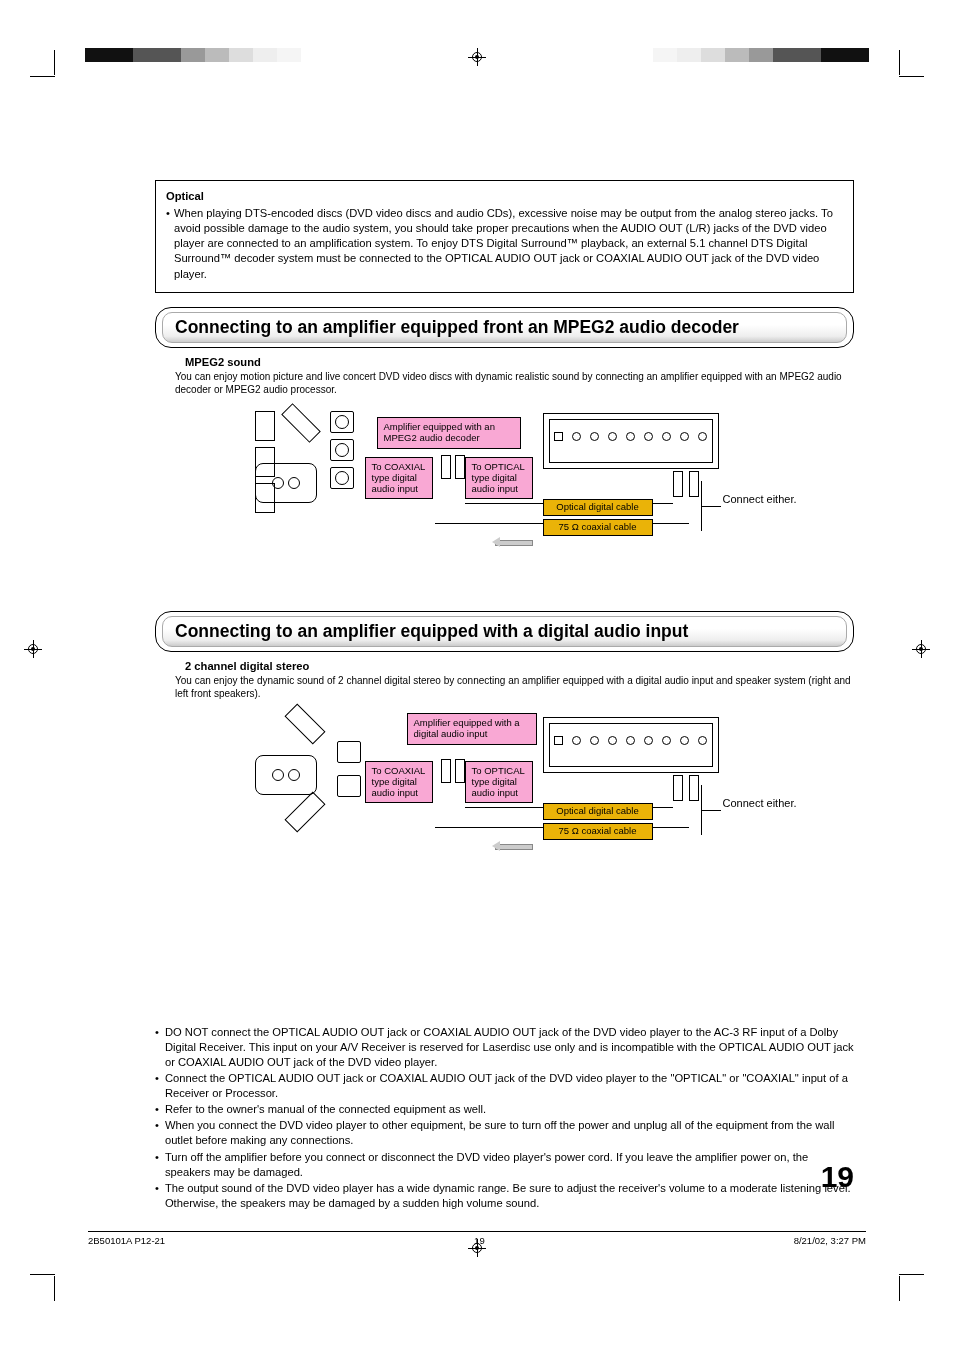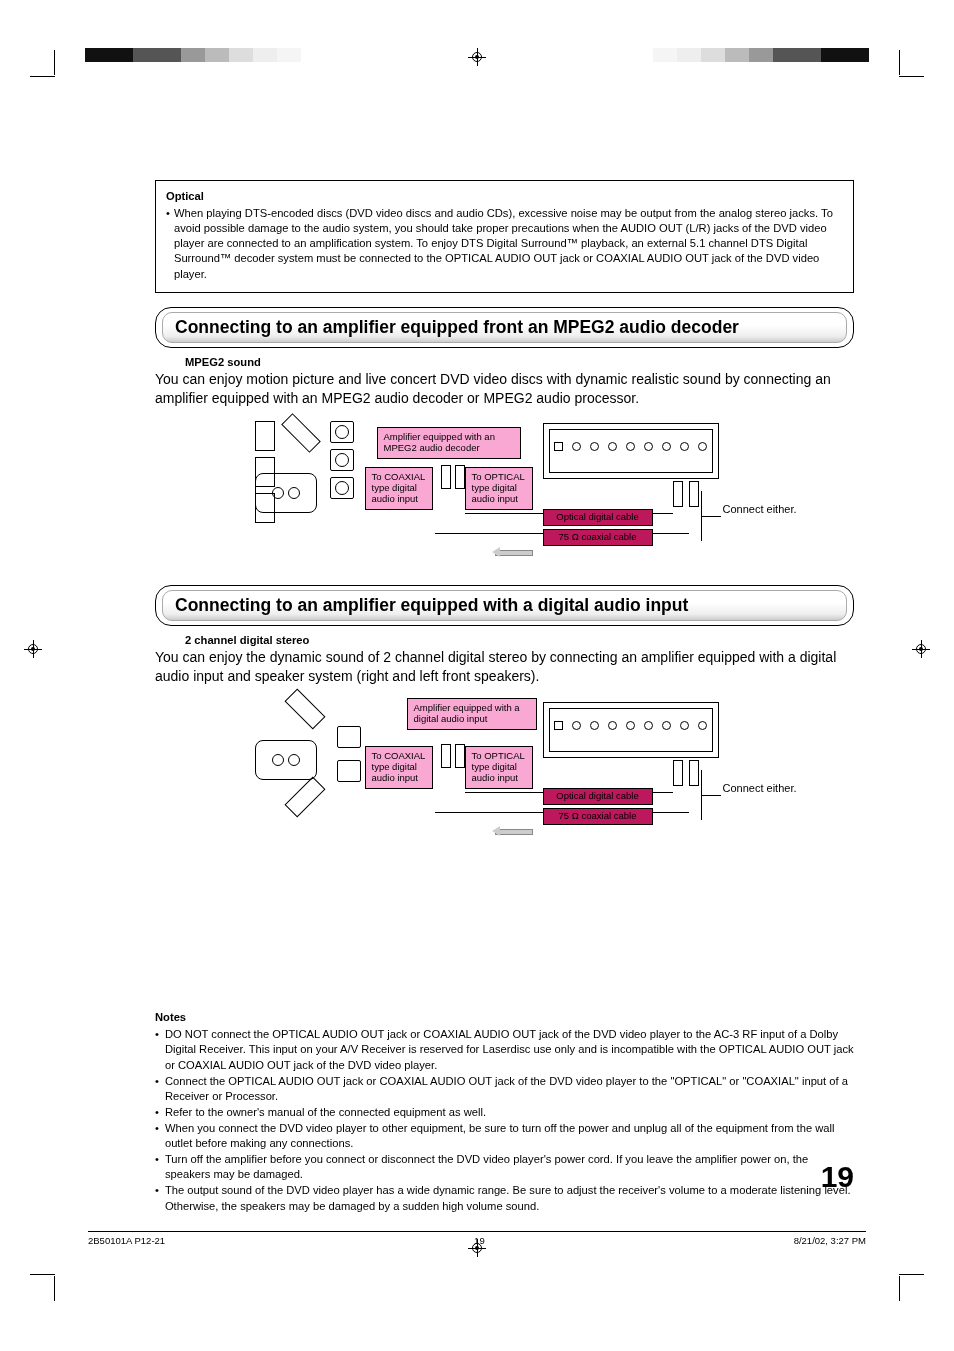--- a/index.html
+++ b/index.html
@@ -46,21 +46,21 @@
   .warning-box { border: 1px solid #000; padding: 8px 10px 10px 10px; font-size: 11.2px; line-height: 1.35; }
   .warning-box .title { font-weight: bold; margin-bottom: 2px; }
   .warning-box .bullet { display: flex; }
   .warning-box .bullet::before { content: "• "; margin-right: 4px; }
 
   .heading-wrap { margin-top: 14px; border: 1px solid #000; border-radius: 16px; padding: 4px 6px; }
   .heading-inner { border: 1px solid #aaa; border-radius: 10px; padding: 4px 12px; background: linear-gradient(#fff 40%, #eee 80%, #ccc 100%); }
   .heading-inner span { font-size: 17.5px; font-weight: bold; }
 
   .sub-title { font-weight: bold; font-size: 11.2px; margin-top: 8px; padding-left: 30px; }
-  .body-text { font-size: 14px; line-height: 1.35; margin-top: 2px; }
+  .body-text { font-size: 10px; line-height: 1.35; margin-top: 2px; margin-left: 20px; }
 
   .diagram-wrap { display: flex; justify-content: center; margin-top: 14px; }
   .diagram { position: relative; width: 500px; height: 140px; font-size: 9.5px; line-height: 1.15; }
   .spk { position:absolute; border:1px solid #000; background:#fff; }
   .spk.tall { width:20px; height:30px; }
   .spk.r1 { left:0; top:0; }
 
   .amp-icon { position:absolute; left:0; top:52px; width:62px; height:40px; border:1.5px solid #000; border-radius:8px; display:flex; align-items:center; justify-content:center; }
   .amp-icon .knob { width:12px; height:12px; border:1px solid #000; border-radius:50%; margin:0 2px; }
 
@@ -77,21 +77,21 @@
   .conn-plug.l { left:186px; }
   .conn-plug.r { left:200px; }
 
   
   .dvd-panel { position:absolute; left:288px; top:2px; width:176px; height:56px; border:1.5px solid #000; background:#fff; }
   .dvd-panel .inner { position:absolute; inset:5px; border:1px solid #000; }
   .dvd-panel .row { position:absolute; top:18px; left:6px; right:6px; display:flex; justify-content:space-around; }
   .dvd-panel .jack { width:9px; height:9px; border:1px solid #000; border-radius:50%; }
   .dvd-panel .sq { width:9px; height:9px; border:1px solid #000; }
 
-  .cable-box { position:absolute; border:1px solid #000; padding:2px 6px; background:#be185d; font-size:9.5px; text-align:center; }
+  .cable-box { position:absolute; border:1px solid #000; padding:2px 6px; background:#eab308; font-size:9.5px; text-align:center; }
   .cable-opt { left:288px; top:88px; width:110px; }
   .cable-coax { left:288px; top:108px; width:110px; }
 
   .plug-r { position:absolute; width:10px; height:26px; border:1px solid #000; left:418px; top:60px; }
   .plug-r2 { position:absolute; width:10px; height:26px; border:1px solid #000; left:434px; top:60px; }
 
   .connect-lbl { position:absolute; left:468px; top:82px; font-size:11px; white-space:nowrap; }
 
   .arrow-left { position:absolute; left:232px; top:126px; width:46px; height:10px; }
   .arrow-left::before { content:""; position:absolute; left:8px; top:3px; right:0; height:4px; background:#ccc; border:1px solid #888; }
@@ -238,21 +238,21 @@
         <div class="wire" style="left:180px; top:112px; width:108px; height:1px;"></div>
         <div class="wire" style="left:446px; top:70px; width:1px; height:50px;"></div>
         <div class="wire" style="left:446px; top:95px; width:20px; height:1px;"></div>
 
         <div class="arrow-left"></div>
 
         <div class="connect-lbl">Connect either.</div>
       </div>
     </div>
 
-    <div class="heading-wrap" style="margin-top:24px;">
+    <div class="heading-wrap" style="margin-top:60px;">
       <div class="heading-inner"><span>Connecting to an amplifier equipped with a digital audio input</span></div>
     </div>
     <div class="sub-title">2 channel digital stereo</div>
     <div class="body-text">You can enjoy the dynamic sound of 2 channel digital stereo by connecting an amplifier equipped with a digital audio input and speaker system (right and left front speakers).</div>
 
     <div class="diagram-wrap">
       <div class="diagram">
         <div style="position:absolute;left:30px;top:0;width:40px;height:18px;border:1px solid #000;transform:rotate(45deg);"></div>
         <div style="position:absolute;left:30px;top:88px;width:40px;height:18px;border:1px solid #000;transform:rotate(-45deg);"></div>
         <div class="amp-icon" style="top:40px;">
@@ -296,21 +296,20 @@
         <div class="wire" style="left:446px; top:70px; width:1px; height:50px;"></div>
         <div class="wire" style="left:446px; top:95px; width:20px; height:1px;"></div>
 
         <div class="arrow-left"></div>
 
         <div class="connect-lbl">Connect either.</div>
       </div>
     </div>
 
     <div class="notes">
-      <div class="title">Notes</div>
       <ul>
         <li>
             <span>DO NOT connect the OPTICAL AUDIO OUT jack or COAXIAL AUDIO OUT jack of the DVD video player to the AC-3 RF input of a Dolby Digital Receiver.  This input on your A/V Receiver is reserved for Laserdisc use only and is incompatible with the OPTICAL AUDIO OUT jack or COAXIAL AUDIO OUT jack of the DVD video player.</span>
           </li>
         <li>
             <span>Connect the OPTICAL AUDIO OUT jack or COAXIAL AUDIO OUT jack of the DVD video player to the "OPTICAL" or "COAXIAL" input of a Receiver or Processor.</span>
           </li>
         <li>
             <span>Refer to the owner's manual of the connected equipment as well.</span>
           </li>

